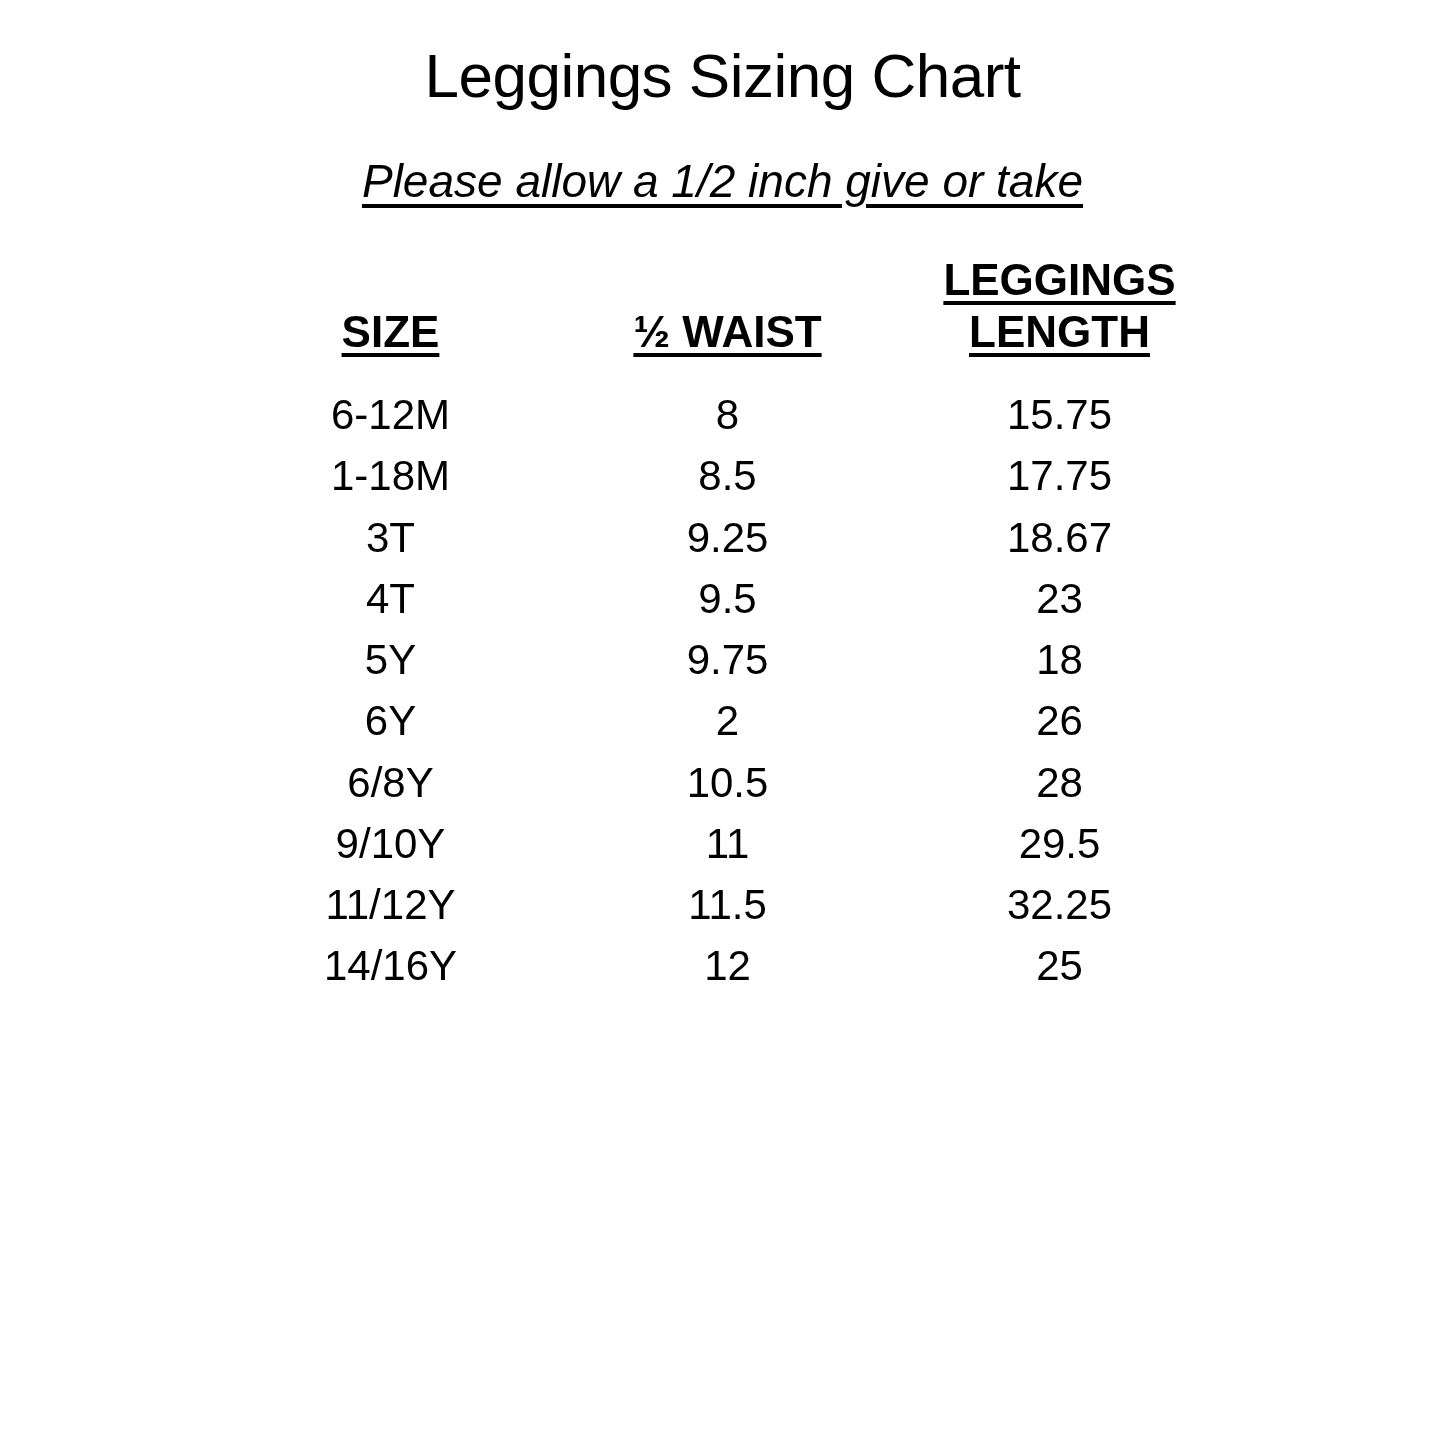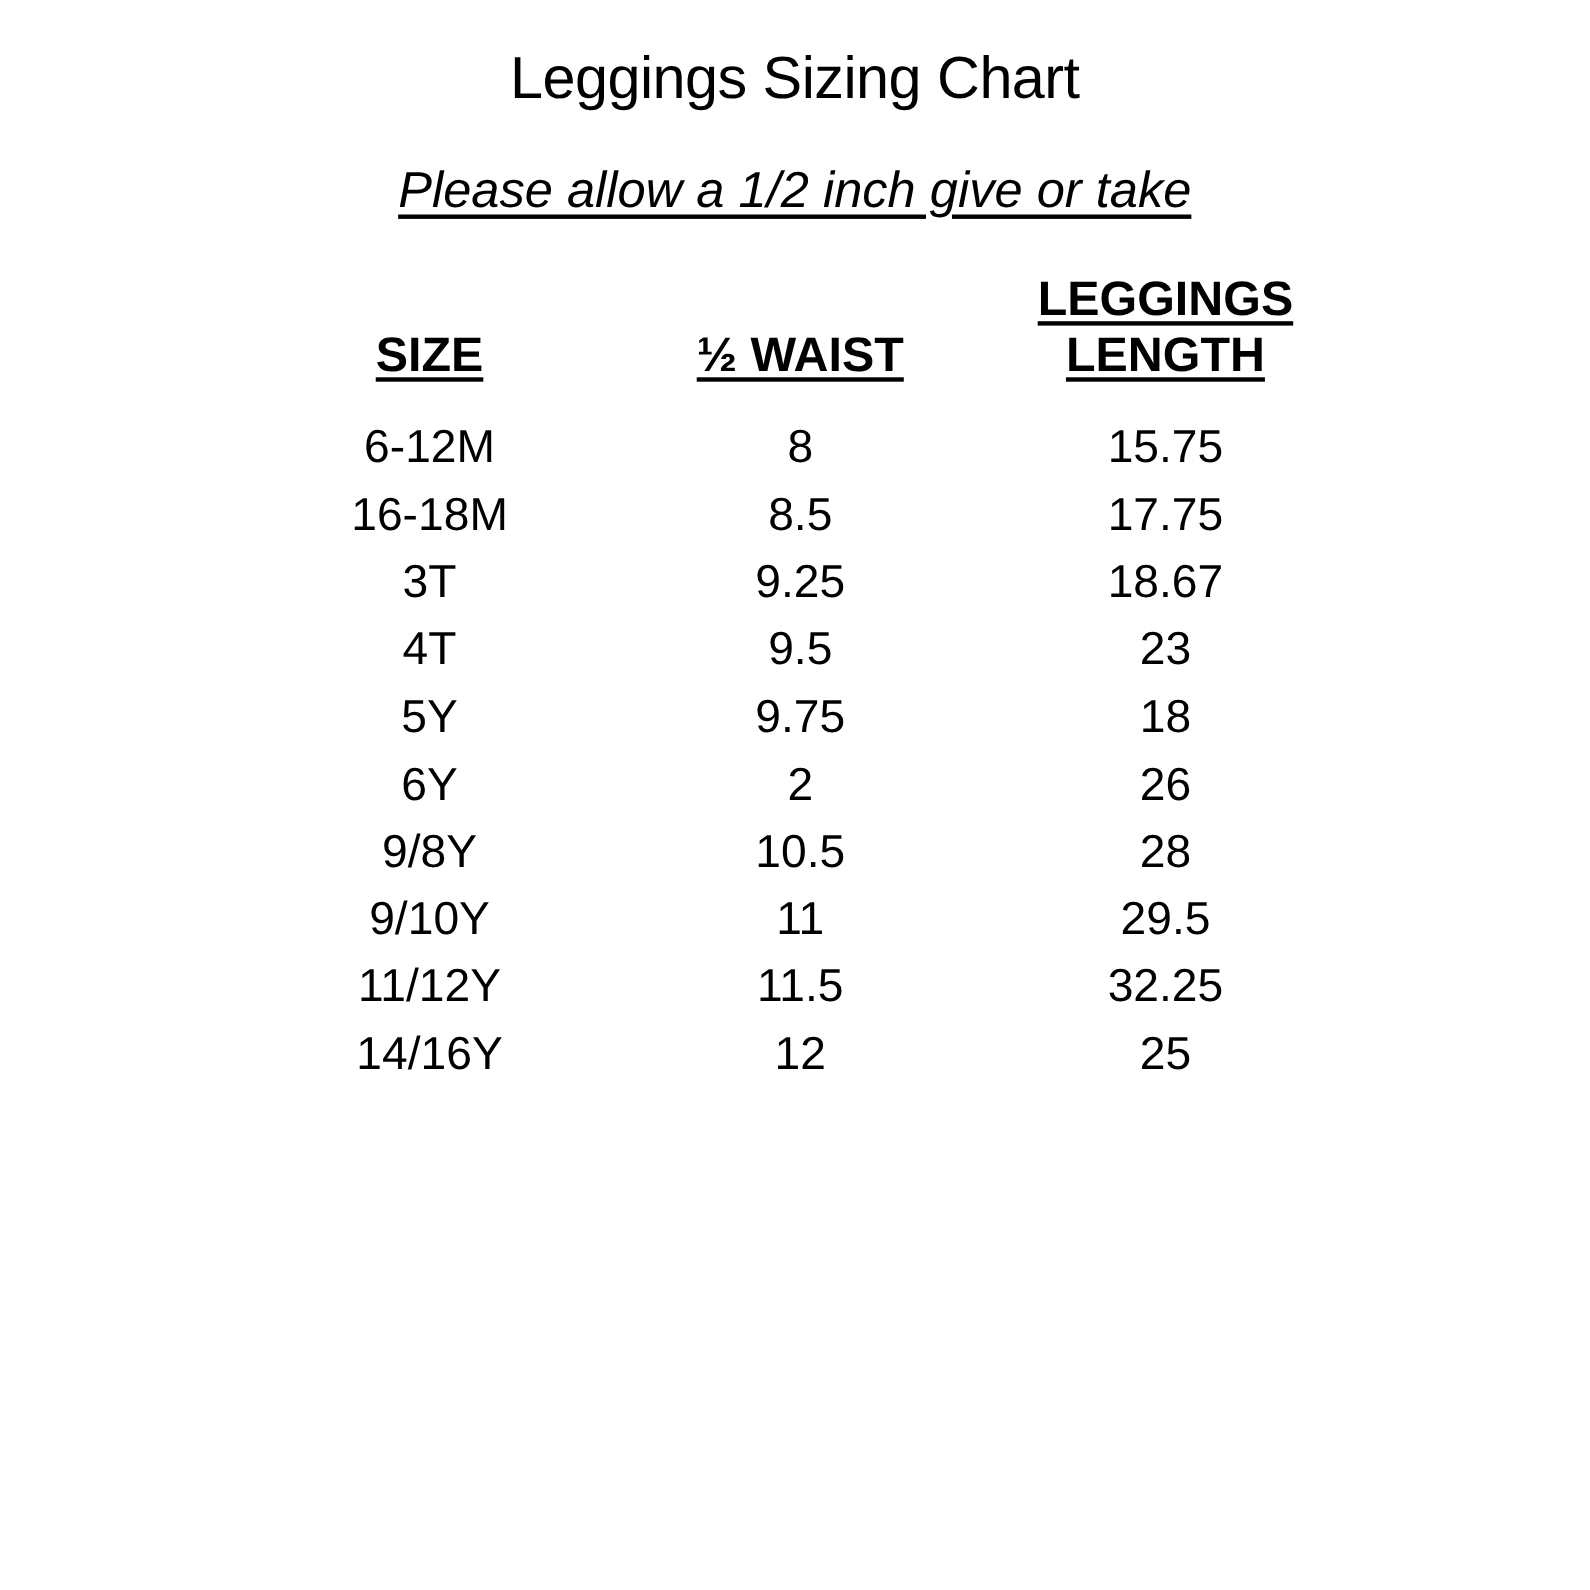--- a/index.html
+++ b/index.html
@@ -15,21 +15,21 @@
     overflow: hidden;
   }
   .page {
     position: relative;
     width: 1445px;
     height: 1445px;
     box-sizing: border-box;
   }
   .title {
     text-align: center;
-    font-size: 54px;
+    font-size: 62px;
     font-weight: 400;
     letter-spacing: -0.5px;
     margin: 0;
     padding-top: 42px;
     line-height: 1.1;
   }
   .subtitle {
     text-align: center;
     font-size: 46px;
     font-style: italic;
@@ -103,21 +103,21 @@
         </th>
       </tr>
     </thead>
     <tbody>
       <tr>
         <td>6-12M</td>
         <td>8</td>
         <td>15.75</td>
       </tr>
       <tr>
-        <td>16-18M</td>
+        <td>1-18M</td>
         <td>8.5</td>
         <td>17.75</td>
       </tr>
       <tr>
         <td>3T</td>
         <td>9.25</td>
         <td>18.67</td>
       </tr>
       <tr>
         <td>4T</td>
@@ -128,21 +128,21 @@
         <td>5Y</td>
         <td>9.75</td>
         <td>18</td>
       </tr>
       <tr>
         <td>6Y</td>
         <td>2</td>
         <td>26</td>
       </tr>
       <tr>
-        <td>9/8Y</td>
+        <td>6/8Y</td>
         <td>10.5</td>
         <td>28</td>
       </tr>
       <tr>
         <td>9/10Y</td>
         <td>11</td>
         <td>29.5</td>
       </tr>
       <tr>
         <td>11/12Y</td>

